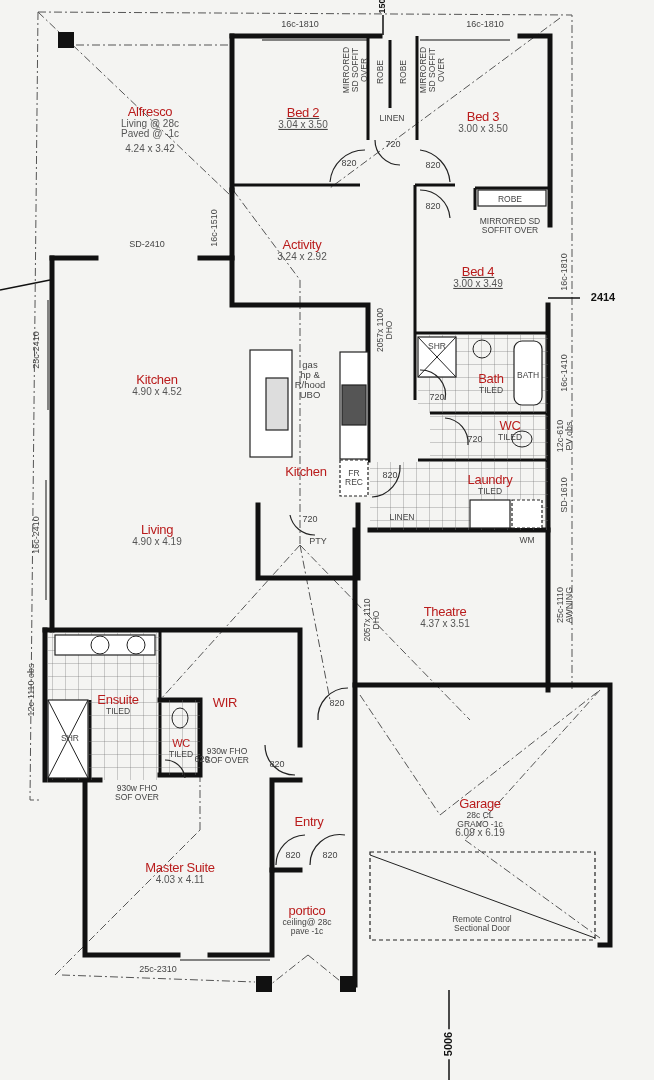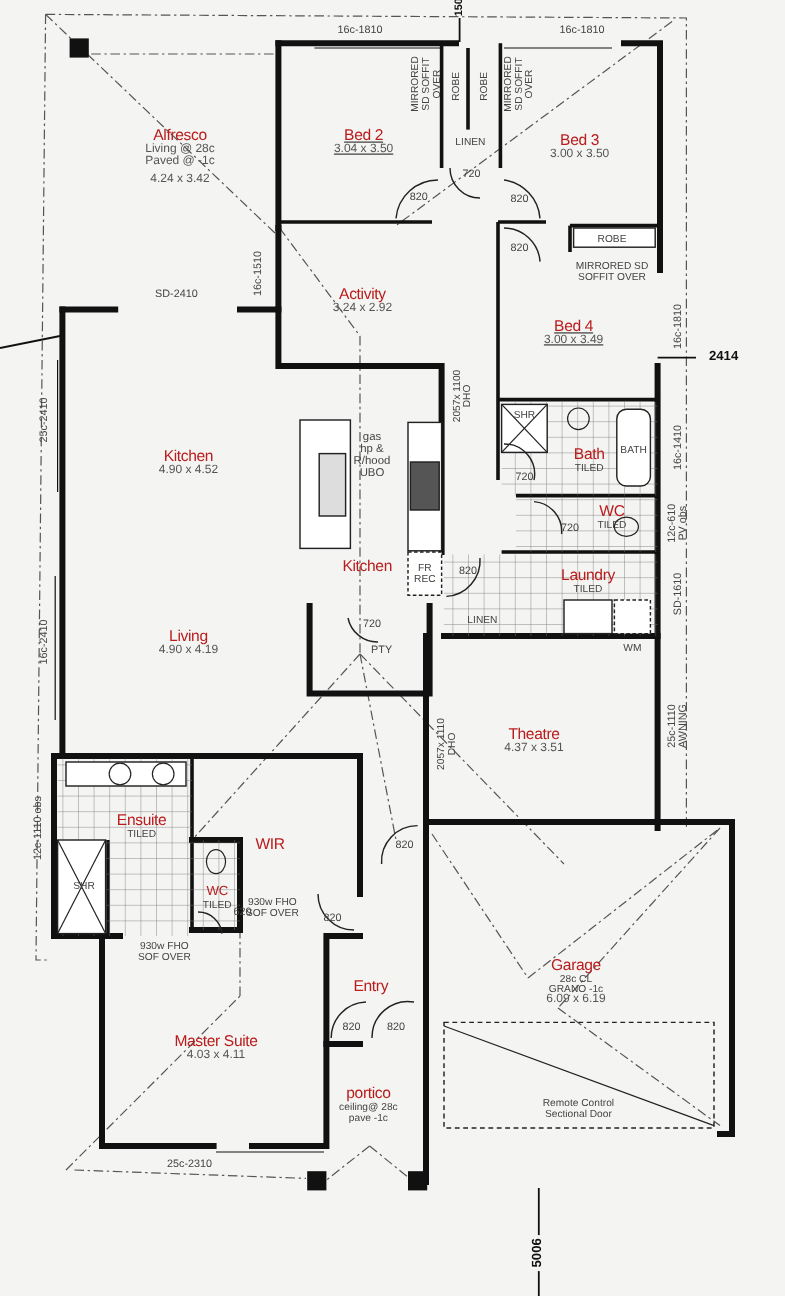--- a/index.html
+++ b/index.html
@@ -197,21 +197,21 @@
   <div class="note">TILED</div>
 </div>
 <div class="lbl" style="left:157px;top:535px;">
   <div class="room-name">Living</div>
   <div class="room-dim">4.90 x 4.19</div>
 </div>
 <div class="lbl" style="left:445px;top:617px;text-align:center;">
   <div class="room-name">Theatre</div>
   <div class="room-dim">4.37 x 3.51</div>
 </div>
-<div class="lbl" style="left:118px;top:688px;">
+<div class="lbl" style="left:118px;top:704px;">
   <div class="room-name">Ensuite</div>
   <div class="note">TILED</div>
 </div>
 <div class="lbl" style="left:225px;top:690px;margin-top:13px;">
   <div class="room-name">WIR</div>
 </div>
 <div class="lbl" style="left:181px;top:748px;">
   <div class="room-name" style="font-size:11px">WC</div>
   <div class="note">TILED</div>
 </div>

